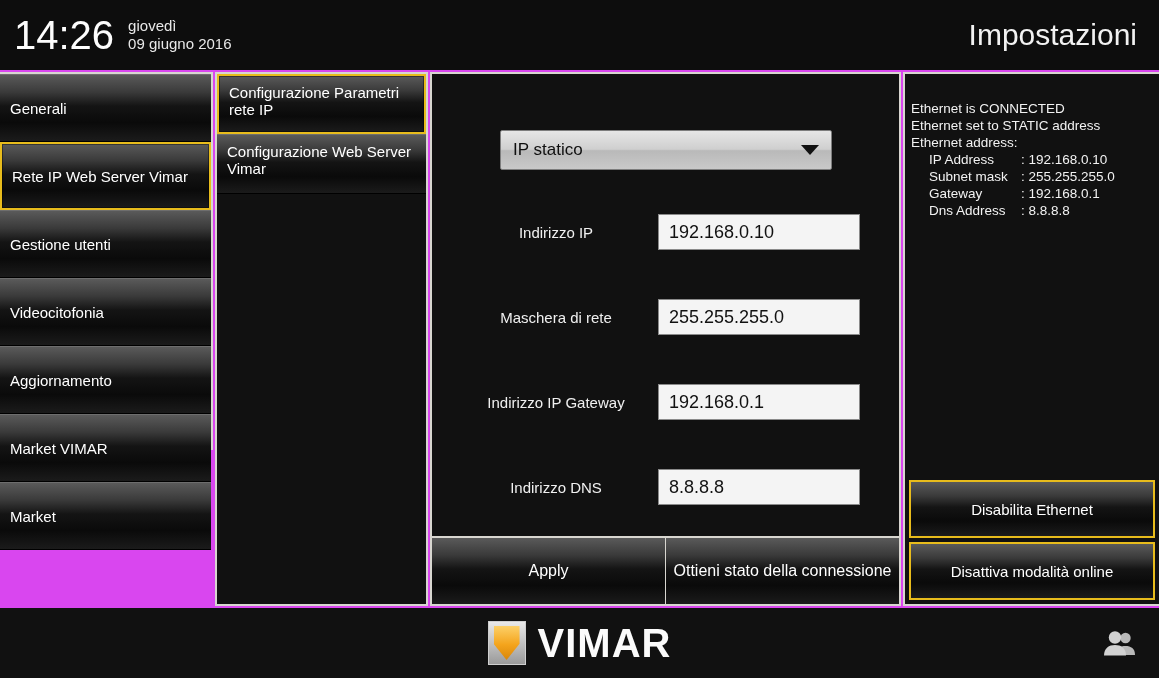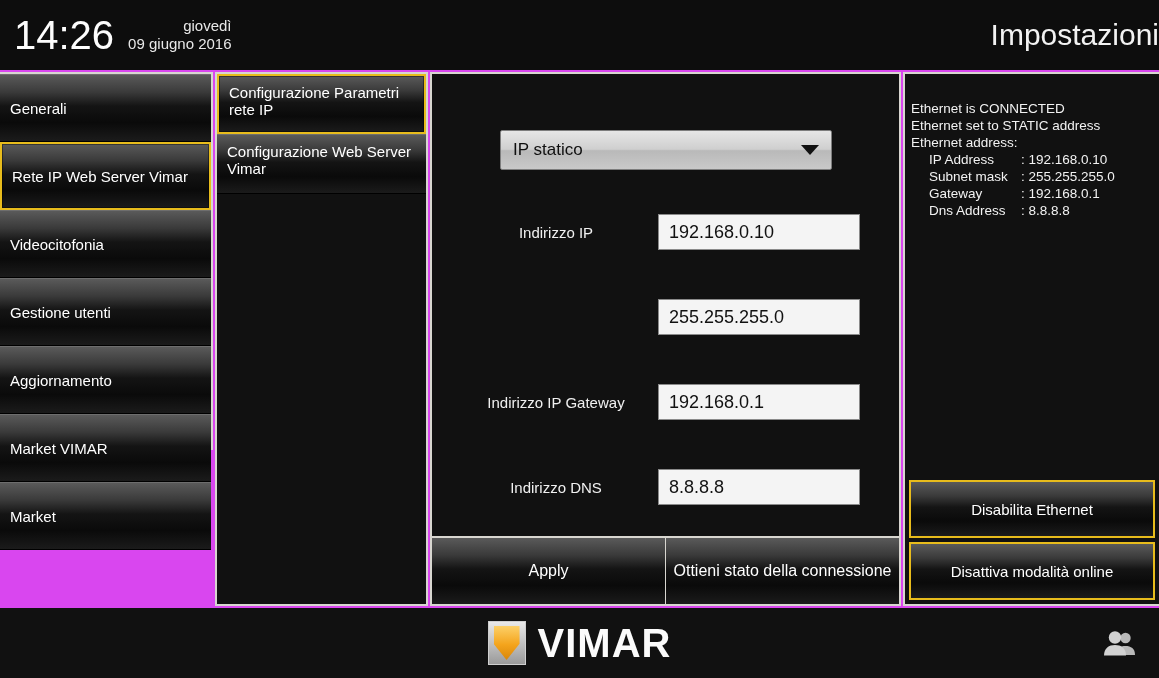--- a/index.html
+++ b/index.html
@@ -16,23 +16,23 @@
     position:absolute; left:0; top:0; width:1159px; height:70px;
     background:#0d0d0d;
     display:flex; align-items:center;
   }
   .clock-wrap { display:flex; align-items:center; padding-left:14px; }
   .clock-time {
     color:#fdfdfd; font-size:40px; font-weight:400; letter-spacing:0px;
     line-height:40px;
   }
   .clock-date { margin-left:14px; color:#e8e8e8; font-size:15px; line-height:18px; }
-  .clock-date div { white-space:nowrap;text-align:right; }
+  .clock-date div { white-space:nowrap; }
   .header-title {
-    margin-left:auto; 
+    margin-left:auto; padding-right:22px;
     color:#f2f2f2; font-size:30px; font-weight:400;
   }
 
   
   .panel {
     position:absolute;
     border:2px solid #d8d6d0;
     background:#111111;
   }
   #panel-sidebar  { left:0px;   top:72px; width:213px; height:378px; border-left:none; }
@@ -187,24 +187,24 @@
 
   <div class="panel" id="panel-sidebar">
     <div class="sidebar-list" id="sidebar-list">
         <div class="navbtn">
           <span class="lbl">Generali</span>
         </div>
         <div class="navbtn selected">
           <span class="lbl">Rete IP Web Server Vimar</span>
         </div>
         <div class="navbtn">
+          <span class="lbl">Gestione utenti</span>
+        </div>
+        <div class="navbtn">
           <span class="lbl">Videocitofonia</span>
-        </div>
-        <div class="navbtn">
-          <span class="lbl">Gestione utenti</span>
         </div>
         <div class="navbtn">
           <span class="lbl">Aggiornamento</span>
         </div>
         <div class="navbtn">
           <span class="lbl">Market VIMAR</span>
         </div>
         <div class="navbtn">
           <span class="lbl">Market</span>
         </div>
@@ -227,20 +227,21 @@
       <div class="select-box">
         <span>IP statico</span>
         <span class="select-caret"></span>
       </div>
       <div id="fields-host">
           <div class="field-wrap" style="top: 140px;">
             <div class="field-label">Indirizzo IP</div>
             <div class="field-input">192.168.0.10</div>
           </div>
           <div class="field-wrap" style="top: 225px;">
+            <div class="field-label">Maschera di rete</div>
             <div class="field-input">255.255.255.0</div>
           </div>
           <div class="field-wrap" style="top: 310px;">
             <div class="field-label">Indirizzo IP Gateway</div>
             <div class="field-input">192.168.0.1</div>
           </div>
           <div class="field-wrap" style="top: 395px;">
             <div class="field-label">Indirizzo DNS</div>
             <div class="field-input">8.8.8.8</div>
           </div>

